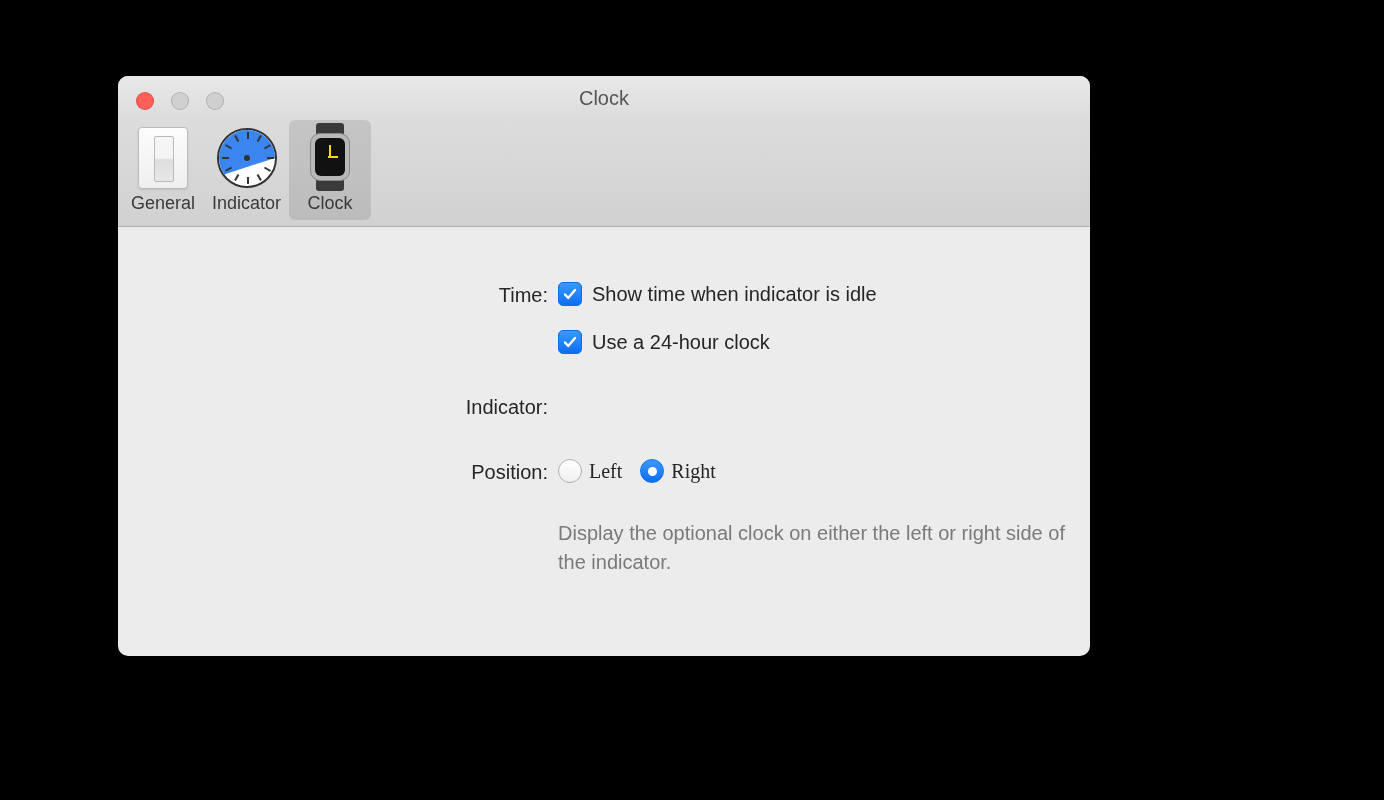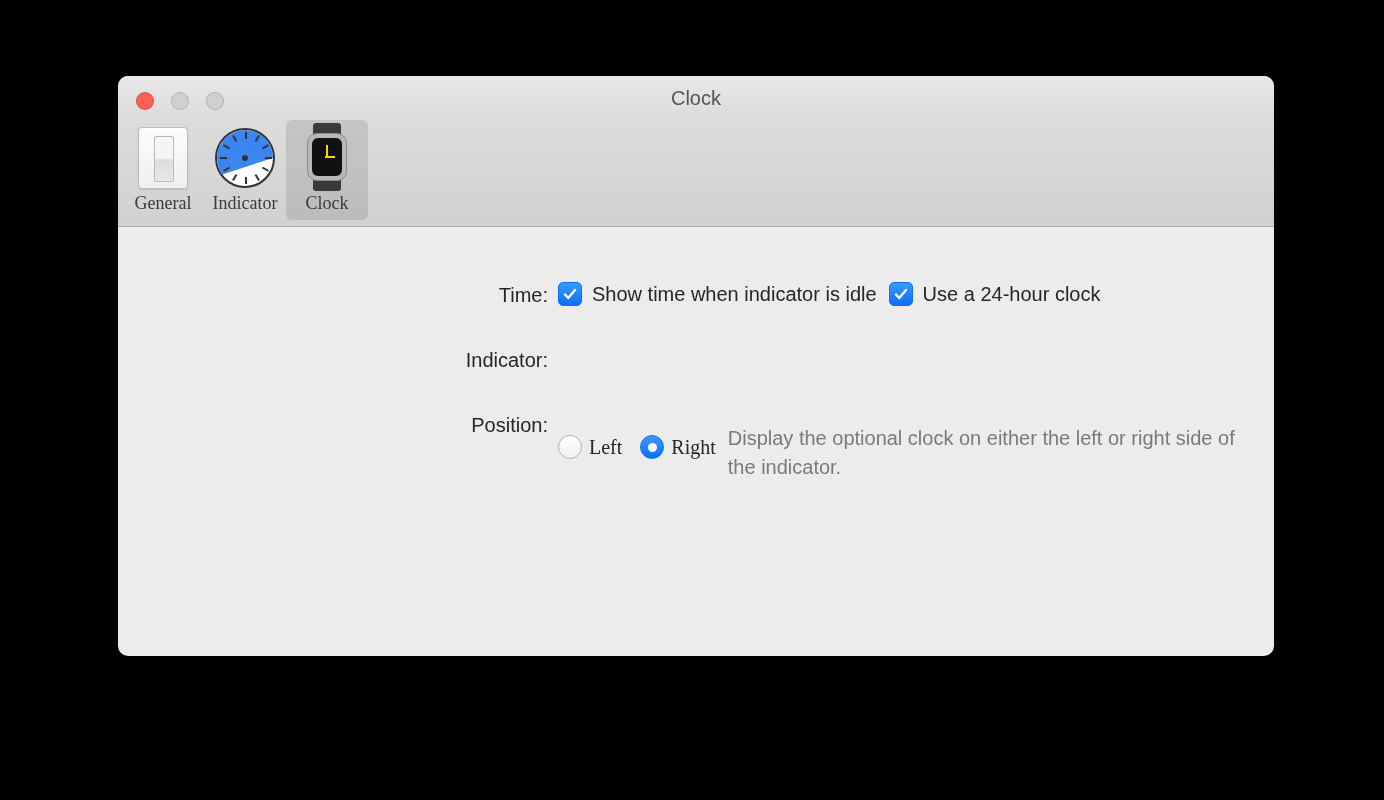--- a/index.html
+++ b/index.html
@@ -14,21 +14,21 @@
       width: 1384px;
       height: 800px;
       overflow: hidden;
       position: relative;
     }
     
     .window {
       position: absolute;
       left: 118px;
       top: 76px;
-      width: 1156px;
+      width: 972px;
       height: 580px;
       background: #ececec;
       border-radius: 10px;
       overflow: hidden;
       box-shadow: 0 20px 60px rgba(0,0,0,0.5);
     }
     
     .titlebar {
       height: 151px;
       background: linear-gradient(to bottom, #e8e8e8 0%, #dcdcdc 30%, #d1d1d1 100%);
@@ -69,21 +69,20 @@
       font-size: 20px;
       font-weight: 500;
       color: #555;
     }
     
     .toolbar {
       position: absolute;
       top: 44px;
       left: 4px;
       display: flex;
-      font-family: Liberation Serif, serif;
     }
     
     .toolbar-item {
       display: flex;
       flex-direction: column;
       align-items: center;
       justify-content: flex-end;
       padding: 4px 8px 6px 8px;
       border-radius: 6px;
       min-width: 82px;
@@ -246,21 +245,22 @@
       text-align: right;
       font-size: 20px;
       color: #262626;
       padding-right: 10px;
       padding-top: 2px;
     }
     
     .form-controls {
       flex: 1;
       display: flex;
-      gap: 12px;
+      flex-direction: column;
+      gap: 24px;
     }
     
     .checkbox-row {
       display: flex;
       align-items: center;
       gap: 10px;
     }
     
     .checkbox {
       width: 24px;

